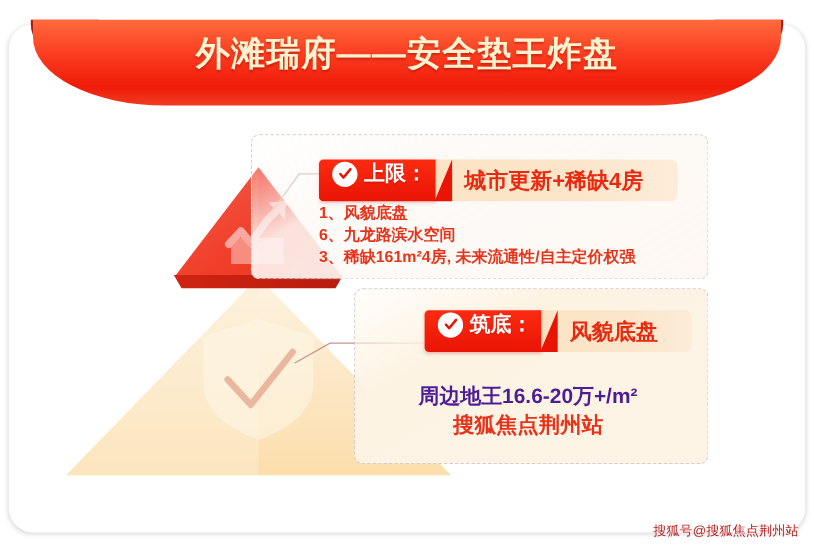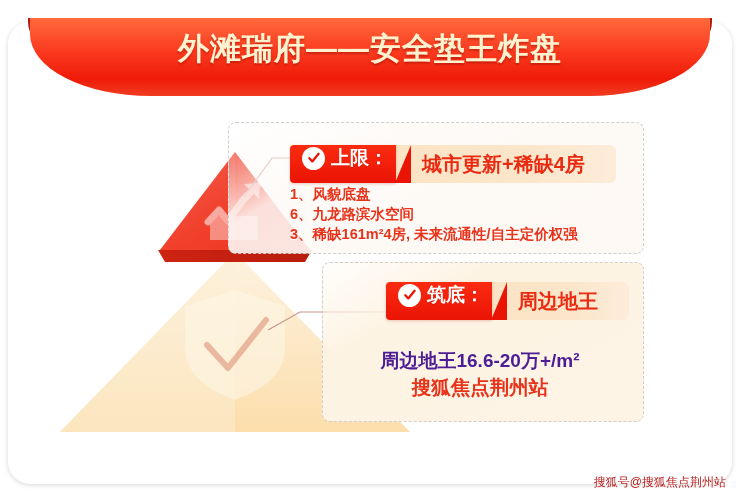--- a/index.html
+++ b/index.html
@@ -297,21 +297,21 @@
   <div class="pill" style="left:386px; top:282px;">
     <div class="pill-red">
       <span class="check-badge">
         <svg width="16" height="16" viewBox="0 0 16 16" xmlns="http://www.w3.org/2000/svg">
           <path d="M3.4,8.2 L6.3,11.4 L12.6,3.8" fill="none" stroke="#ea1405" stroke-width="2.3" stroke-linecap="round" stroke-linejoin="round"></path>
         </svg>
       </span>
       <span class="pill-label">筑底：</span>
     </div>
     <div class="pill-cream">
-      <span class="pill-value">周边地王</span>
+      <span class="pill-value">风貌底盘</span>
     </div>
   </div>
 
   <div class="bottom-text">
     <div class="bottom-line-1">周边地王16.6-20万+/m²</div>
     <div class="bottom-line-2">搜狐焦点荆州站</div>
   </div>
 
   <div class="watermark">搜狐号@搜狐焦点荆州站</div>
 

